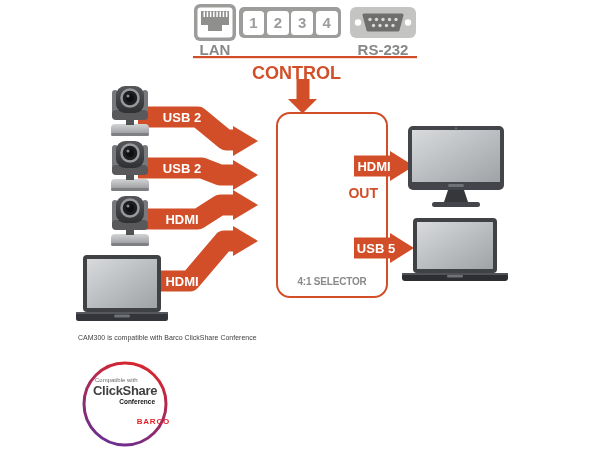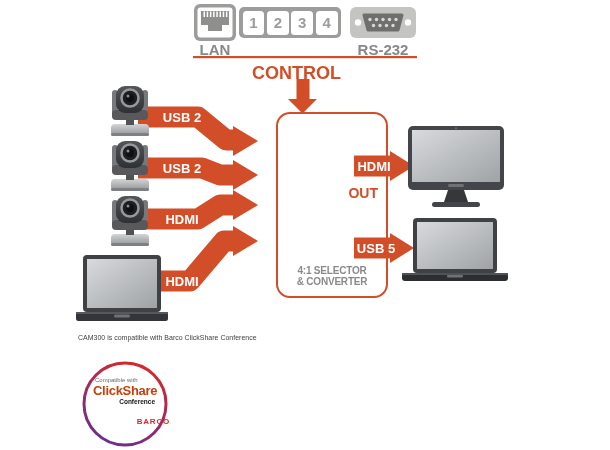--- a/index.html
+++ b/index.html
@@ -36,21 +36,21 @@
   .arrow-head,.accent-fill{fill:var(--accent);}
   
   .conn{z-index:3;color:#fff;font-weight:bold;font-size:13px;text-align:center;width:70px;}
   
   .device{z-index:3;}
   
   .footnote{left:78px;top:334px;font-size:7px;color:#3F3F3F;}
   
   .badge{left:80px;top:359px;width:90px;height:90px;z-index:1;}
   .badge .tagline{position:absolute;left:15px;top:18px;font-size:6px;color:#6A6A6A;}
-  .badge .product{position:absolute;left:13px;top:24px;font-size:13px;font-weight:bold;color:#c2410c;letter-spacing:-0.3px;}
+  .badge .product{position:absolute;left:13px;top:24px;font-size:13px;font-weight:bold;color:#404040;letter-spacing:-0.3px;}
   .badge .edition{position:absolute;left:0;right:15px;top:39px;font-size:6.5px;font-weight:bold;color:#141414;text-align:right;}
   .badge .barco{position:absolute;left:0;top:58px;width:100%;text-align:right;font-size:8px;
                 font-weight:bold;color:var(--barco-red);letter-spacing:0.8px;}
   .bstop1{stop-color:var(--badge-red);} .bstop2{stop-color:var(--badge-purple);}
   .fill-panel{fill:var(--panel-gray);}
 </style>
 </head>
 <body>
 
 <div class="stage">
@@ -97,21 +97,20 @@
     </g>
   </svg>
   <div class="abs label rs232-label">RS-232</div>
 
   <div class="abs control-label">CONTROL</div>
 
   <div class="abs converter-box">
     <div class="out-label">OUT</div>
     <div class="box-title">
       <div>4:1 SELECTOR</div>
-      <div>&amp; CONVERTER</div>
     </div>
   </div>
 
   <svg class="abs canvas" width="610" height="450" viewBox="0 0 610 450">
     <defs>
       <linearGradient id="screenGrad" x1="0" y1="0" x2="1" y2="1">
         <stop offset="0" stop-color="#D8DADC"></stop>
         <stop offset="1" stop-color="#9FA3A6"></stop>
       </linearGradient>
       <linearGradient id="headGrad" x1="0" y1="0" x2="0" y2="1">

